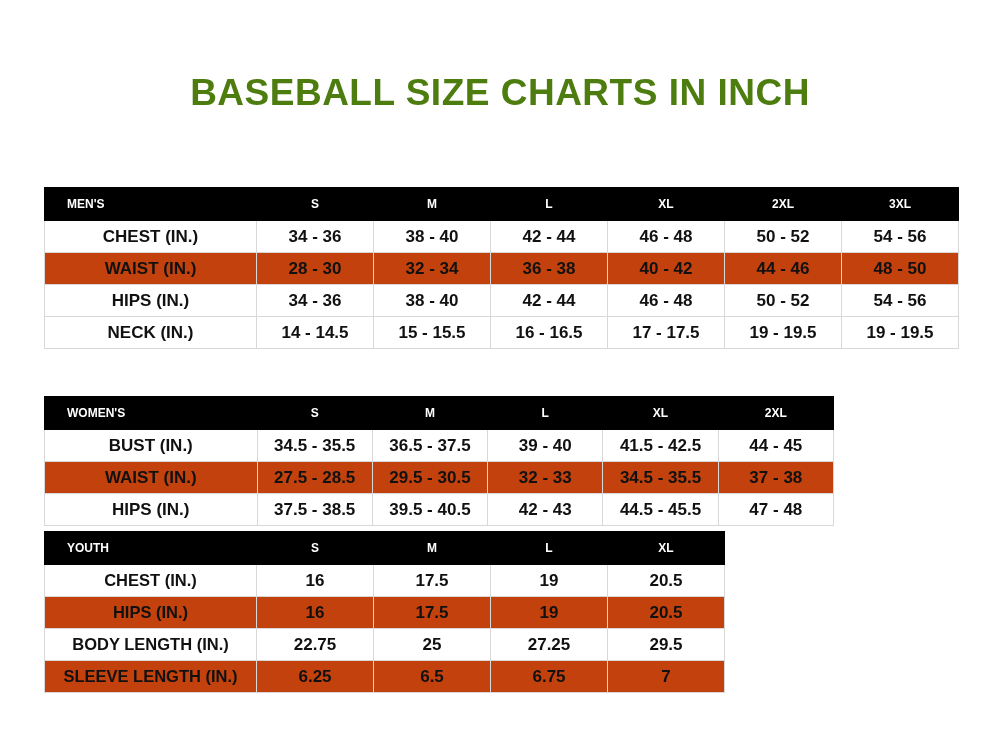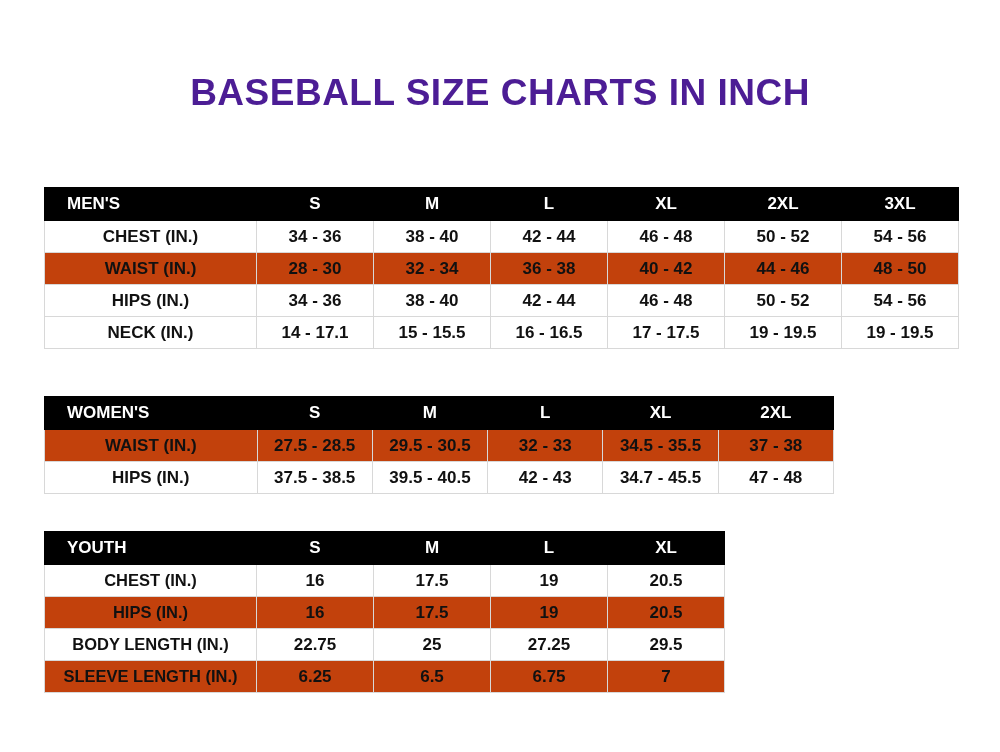--- a/index.html
+++ b/index.html
@@ -22,21 +22,21 @@
   }
   .title {
     position: absolute;
     top: 72px;
     left: 0;
     width: 1000px;
     text-align: center;
     font-size: 37px;
     font-weight: bold;
     letter-spacing: 0.5px;
-    color: #4c1d95;
+    color: #4d7c0f;
   }
   .chart {
     position: absolute;
     border-collapse: collapse;
     table-layout: fixed;
     font-size: 17px;
     font-weight: bold;
   }
   .chart td, .chart th {
     border: 1px solid #d8d8d8;
@@ -47,21 +47,21 @@
     background: #ffffff;
     color: #111111;
     font-weight: bold;
     white-space: nowrap;
   }
   .chart thead th {
     background: #000000;
     color: #ffffff;
     border: 1px solid #000000;
     height: 32px;
-    font-size: 17px;
+    font-size: 12px;
   }
   .chart thead th.rowhead {
     text-align: left;
     padding-left: 22px;
   }
   .chart td.rowlabel {
     text-align: center;
     font-size: 17px;
   }
   .chart tbody tr.alt td {
@@ -148,21 +148,21 @@
         <td class="rowlabel">HIPS (IN.)</td>
         <td>34 - 36</td>
         <td>38 - 40</td>
         <td>42 - 44</td>
         <td>46 - 48</td>
         <td>50 - 52</td>
         <td>54 - 56</td>
       </tr>
       <tr>
         <td class="rowlabel">NECK (IN.)</td>
-        <td>14 - 17.1</td>
+        <td>14 - 14.5</td>
         <td>15 - 15.5</td>
         <td>16 - 16.5</td>
         <td>17 - 17.5</td>
         <td>19 - 19.5</td>
         <td>19 - 19.5</td>
       </tr>
     </tbody>
   </table>
 
   <table class="chart" id="womens-chart">
@@ -178,34 +178,42 @@
       <tr>
         <th class="rowhead">WOMEN'S</th>
         <th>S</th>
         <th>M</th>
         <th>L</th>
         <th>XL</th>
         <th>2XL</th>
       </tr>
     </thead>
     <tbody>
+      <tr>
+        <td class="rowlabel">BUST (IN.)</td>
+        <td>34.5 - 35.5</td>
+        <td>36.5 - 37.5</td>
+        <td>39 - 40</td>
+        <td>41.5 - 42.5</td>
+        <td>44 - 45</td>
+      </tr>
       <tr class="alt">
         <td class="rowlabel">WAIST (IN.)</td>
         <td>27.5 - 28.5</td>
         <td>29.5 - 30.5</td>
         <td>32 - 33</td>
         <td>34.5 - 35.5</td>
         <td>37 - 38</td>
       </tr>
       <tr>
         <td class="rowlabel">HIPS (IN.)</td>
         <td>37.5 - 38.5</td>
         <td>39.5 - 40.5</td>
         <td>42 - 43</td>
-        <td>34.7 - 45.5</td>
+        <td>44.5 - 45.5</td>
         <td>47 - 48</td>
       </tr>
     </tbody>
   </table>
 
   <table class="chart" id="youth-chart">
     <colgroup>
       <col class="c0">
         <col class="cx">
         <col class="cx">

